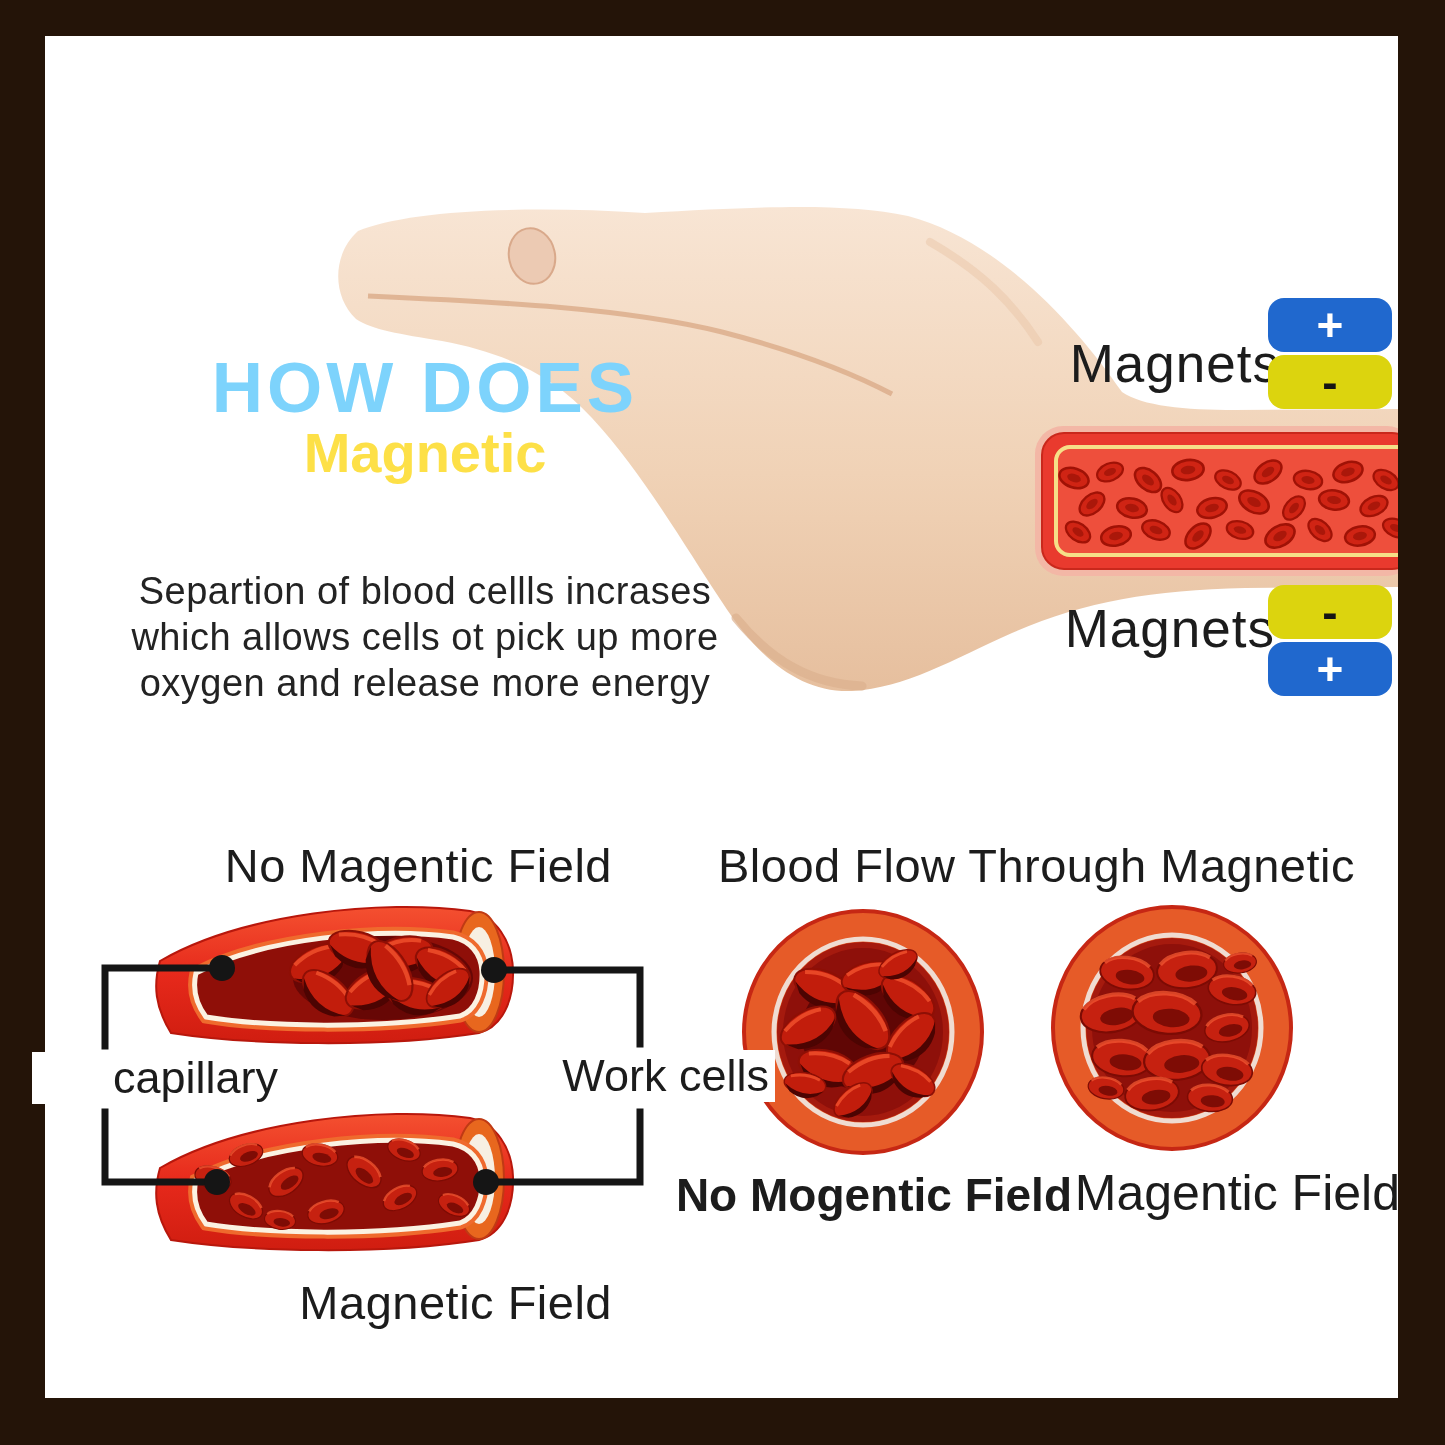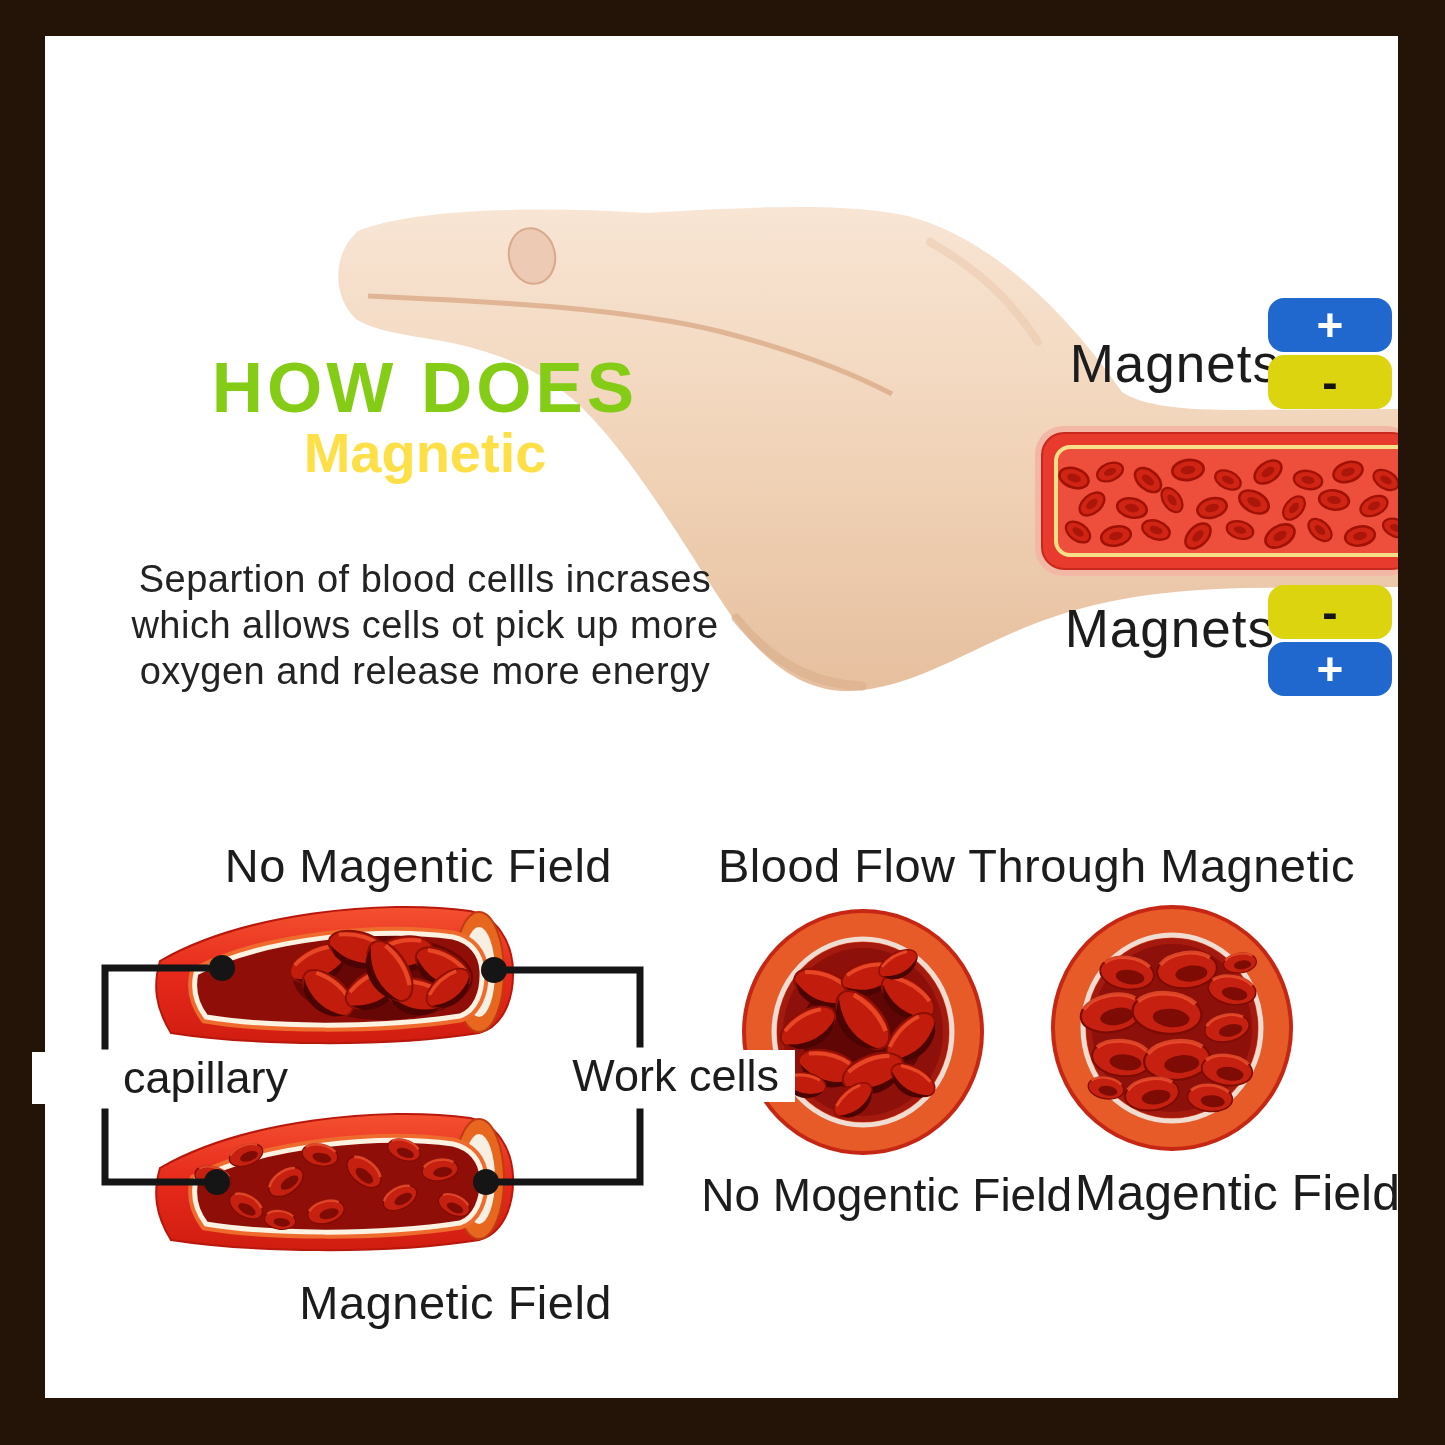--- a/index.html
+++ b/index.html
@@ -2,31 +2,31 @@
 <html><head>
 <meta charset="utf-8">
 <style>
   html,body{margin:0;padding:0;background:#241408;}
   .page{position:relative;width:1445px;height:1445px;background:#241408;overflow:hidden;
         font-family:"Liberation Sans",sans-serif;color:#1c1c1c;}
   .canvas{position:absolute;left:45px;top:36px;width:1353px;height:1362px;background:#ffffff;overflow:hidden;}
   .art{position:absolute;left:0;top:0;width:100%;height:100%;}
   .txt{position:absolute;text-align:right;white-space:nowrap;color:#1c1c1c;}
   .intro{position:absolute;left:55px;top:352px;width:740px;text-align:center;}
-  .t1{font-size:71px;font-weight:900;letter-spacing:4px;line-height:72px;color:#84cc16;}
+  .t1{font-size:71px;font-weight:900;letter-spacing:4px;line-height:72px;color:#7dd3fc;}
   .t2{font-size:56px;font-weight:800;line-height:58px;color:#fde047;}
   .t3{font-size:56px;font-weight:800;line-height:60px;color:#ffffff;}
-  .desc{font-size:38px;font-weight:400;line-height:46px;color:#232323;margin-top:14px;letter-spacing:0.5px;text-align:center;}
+  .desc{font-size:38px;font-weight:400;line-height:46px;color:#232323;margin-top:26px;letter-spacing:0.5px;text-align:center;}
   .magnets-label{font-size:53px;font-weight:500;letter-spacing:1px;}
   .badge-stack{position:absolute;width:124px;display:flex;flex-direction:column;gap:3px;}
   .badge{width:124px;height:54px;border-radius:16px;display:flex;align-items:center;justify-content:center;
          font-weight:900;font-size:46px;line-height:1;}
   .h-label{font-size:47px;font-weight:400;letter-spacing:0.5px;margin-top:12px;}
-  .callout{font-size:45px;font-weight:400;background:#ffffff;padding:0 16px;}
-  .cs-label{font-size:46px;font-weight:400;}
+  .callout{font-size:45px;font-weight:400;background:#ffffff;padding:0 6px;}
+  .cs-label{font-size:46px;font-weight:700;}
   .cs-label-big{font-size:50px;font-weight:400;}
 </style>
 </head>
 <body>
 
 <div class="page">
 
   <div class="canvas">
     <svg class="art" viewBox="45 36 1353 1362" preserveAspectRatio="none">
       <defs>

